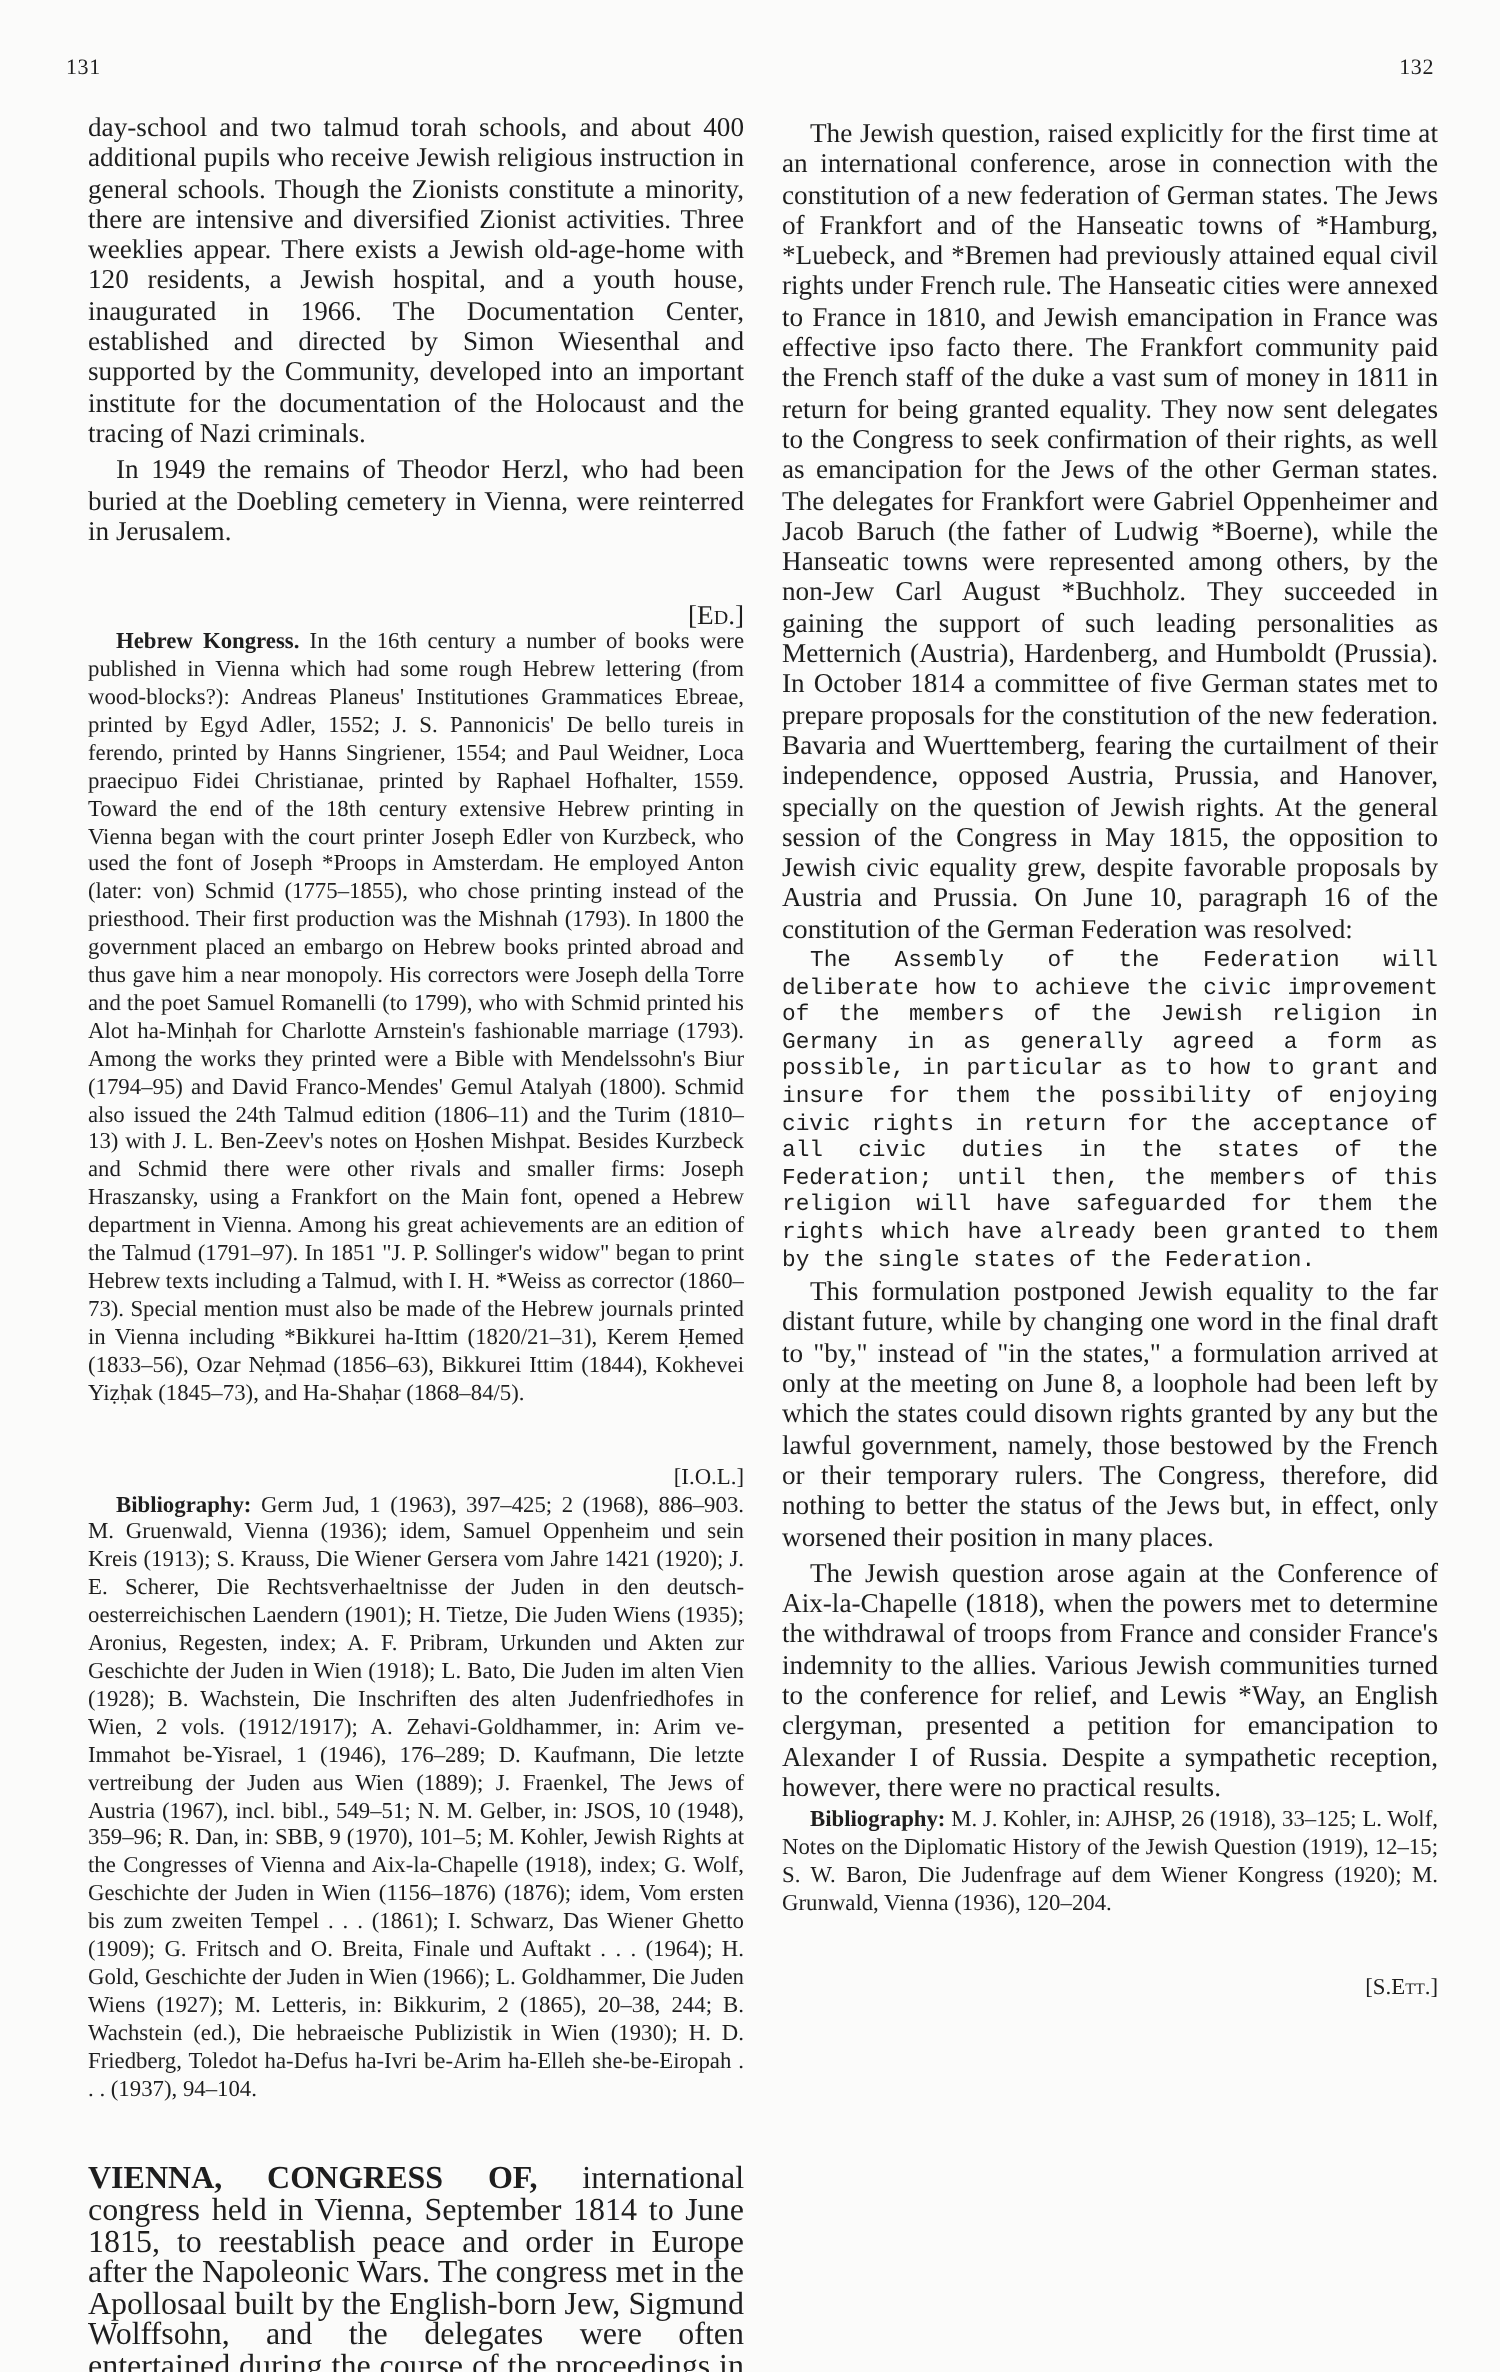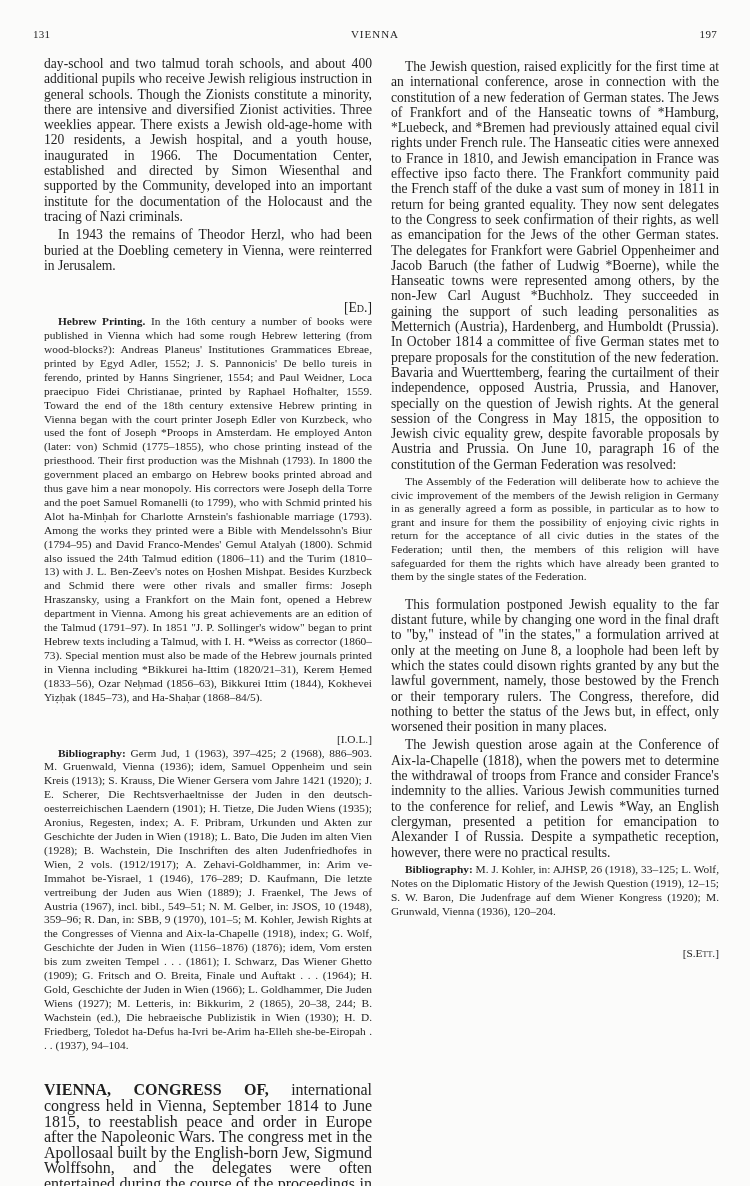--- a/index.html
+++ b/index.html
@@ -26,44 +26,43 @@
     line-height: 15.3px;
     text-align: justify;
     hyphens: manual;
   }
   .col.left { left: 44px; }
   .col.right { left: 391px; width: 328px; }
   p { margin: 0; }
   .ind { text-indent: 14px; }
   .gap { margin-top: 3px; }
   .small { font-size: 11.4px; line-height: 13.9px; }
-  .quote { font-size: 11.4px; line-height: 13.6px; text-indent: 14px; margin-top: 3px; margin-bottom: 13px; }
+  .quote { font-size: 11.4px; line-height: 13.6px; text-indent: 14px; margin-top: 3px; margin-bottom: 0; font-family: Liberation Mono, monospace; }
   b.h { font-weight: bold; }
   .sig { float: right; margin-top: 42px; }
   .entry { margin-top: 30px; font-size: 16px; line-height: 15.6px; }
   .entry b { font-weight: bold; }
   .sc { font-variant: small-caps; }
 </style>
 </head>
 <body>
 
 <div class="header">
   <span class="pl">131</span>
-  <span class="title">VIENNA</span>
-  <span class="pr">197</span>
+  <span class="pr">132</span>
 </div>
 
 <div class="col left">
   <p>day-school and two talmud torah schools, and about 400 additional pupils who receive Jewish religious instruction in general schools. Though the Zionists constitute a minority, there are intensive and diversified Zionist activities. Three weeklies appear. There exists a Jewish old-age-home with 120 residents, a Jewish hospital, and a youth house, inaugurated in 1966. The Documentation Center, established and directed by Simon Wiesenthal and supported by the Community, developed into an important institute for the documentation of the Holocaust and the tracing of Nazi criminals.</p>
   <p class="ind gap">
-    <span>In 1943 the remains of Theodor Herzl, who had been buried at the Doebling cemetery in Vienna, were reinterred in Jerusalem.</span>
+    <span>In 1949 the remains of Theodor Herzl, who had been buried at the Doebling cemetery in Vienna, were reinterred in Jerusalem.</span>
     <span class="sig sc">[Ed.]</span>
   </p>
   <p class="ind gap small" style="clear:both">
-    <b class="h">Hebrew Printing.</b>
+    <b class="h">Hebrew Kongress.</b>
     <span>In the 16th century a number of books were published in Vienna which had some rough Hebrew lettering (from wood-blocks?): Andreas Planeus' Institutiones Grammatices Ebreae, printed by Egyd Adler, 1552; J. S. Pannonicis' De bello tureis in ferendo, printed by Hanns Singriener, 1554; and Paul Weidner, Loca praecipuo Fidei Christianae, printed by Raphael Hofhalter, 1559. Toward the end of the 18th century extensive Hebrew printing in Vienna began with the court printer Joseph Edler von Kurzbeck, who used the font of Joseph *Proops in Amsterdam. He employed Anton (later: von) Schmid (1775–1855), who chose printing instead of the priesthood. Their first production was the Mishnah (1793). In 1800 the government placed an embargo on Hebrew books printed abroad and thus gave him a near monopoly. His correctors were Joseph della Torre and the poet Samuel Romanelli (to 1799), who with Schmid printed his Alot ha-Minḥah for Charlotte Arnstein's fashionable marriage (1793). Among the works they printed were a Bible with Mendelssohn's Biur (1794–95) and David Franco-Mendes' Gemul Atalyah (1800). Schmid also issued the 24th Talmud edition (1806–11) and the Turim (1810–13) with J. L. Ben-Zeev's notes on Ḥoshen Mishpat. Besides Kurzbeck and Schmid there were other rivals and smaller firms: Joseph Hraszansky, using a Frankfort on the Main font, opened a Hebrew department in Vienna. Among his great achievements are an edition of the Talmud (1791–97). In 1851 "J. P. Sollinger's widow" began to print Hebrew texts including a Talmud, with I. H. *Weiss as corrector (1860–73). Special mention must also be made of the Hebrew journals printed in Vienna including *Bikkurei ha-Ittim (1820/21–31), Kerem Ḥemed (1833–56), Ozar Neḥmad (1856–63), Bikkurei Ittim (1844), Kokhevei Yiẓḥak (1845–73), and Ha-Shaḥar (1868–84/5).</span>
     <span class="sig">[I.O.L.]</span>
   </p>
   <p class="ind small" style="clear:both">
     <b class="h">Bibliography:</b>
     <span>Germ Jud, 1 (1963), 397–425; 2 (1968), 886–903. M. Gruenwald, Vienna (1936); idem, Samuel Oppenheim und sein Kreis (1913); S. Krauss, Die Wiener Gersera vom Jahre 1421 (1920); J. E. Scherer, Die Rechtsverhaeltnisse der Juden in den deutsch-oesterreichischen Laendern (1901); H. Tietze, Die Juden Wiens (1935); Aronius, Regesten, index; A. F. Pribram, Urkunden und Akten zur Geschichte der Juden in Wien (1918); L. Bato, Die Juden im alten Vien (1928); B. Wachstein, Die Inschriften des alten Judenfriedhofes in Wien, 2 vols. (1912/1917); A. Zehavi-Goldhammer, in: Arim ve-Immahot be-Yisrael, 1 (1946), 176–289; D. Kaufmann, Die letzte vertreibung der Juden aus Wien (1889); J. Fraenkel, The Jews of Austria (1967), incl. bibl., 549–51; N. M. Gelber, in: JSOS, 10 (1948), 359–96; R. Dan, in: SBB, 9 (1970), 101–5; M. Kohler, Jewish Rights at the Congresses of Vienna and Aix-la-Chapelle (1918), index; G. Wolf, Geschichte der Juden in Wien (1156–1876) (1876); idem, Vom ersten bis zum zweiten Tempel . . . (1861); I. Schwarz, Das Wiener Ghetto (1909); G. Fritsch and O. Breita, Finale und Auftakt . . . (1964); H. Gold, Geschichte der Juden in Wien (1966); L. Goldhammer, Die Juden Wiens (1927); M. Letteris, in: Bikkurim, 2 (1865), 20–38, 244; B. Wachstein (ed.), Die hebraeische Publizistik in Wien (1930); H. D. Friedberg, Toledot ha-Defus ha-Ivri be-Arim ha-Elleh she-be-Eiropah . . . (1937), 94–104.</span>
   </p>
   <p class="entry">
     <b>VIENNA, CONGRESS OF,</b>
     <span>international congress held in Vienna, September 1814 to June 1815, to reestablish peace and order in Europe after the Napoleonic Wars. The congress met in the Apollosaal built by the English-born Jew, Sigmund Wolffsohn, and the delegates were often entertained during the course of the proceedings in the</span>

